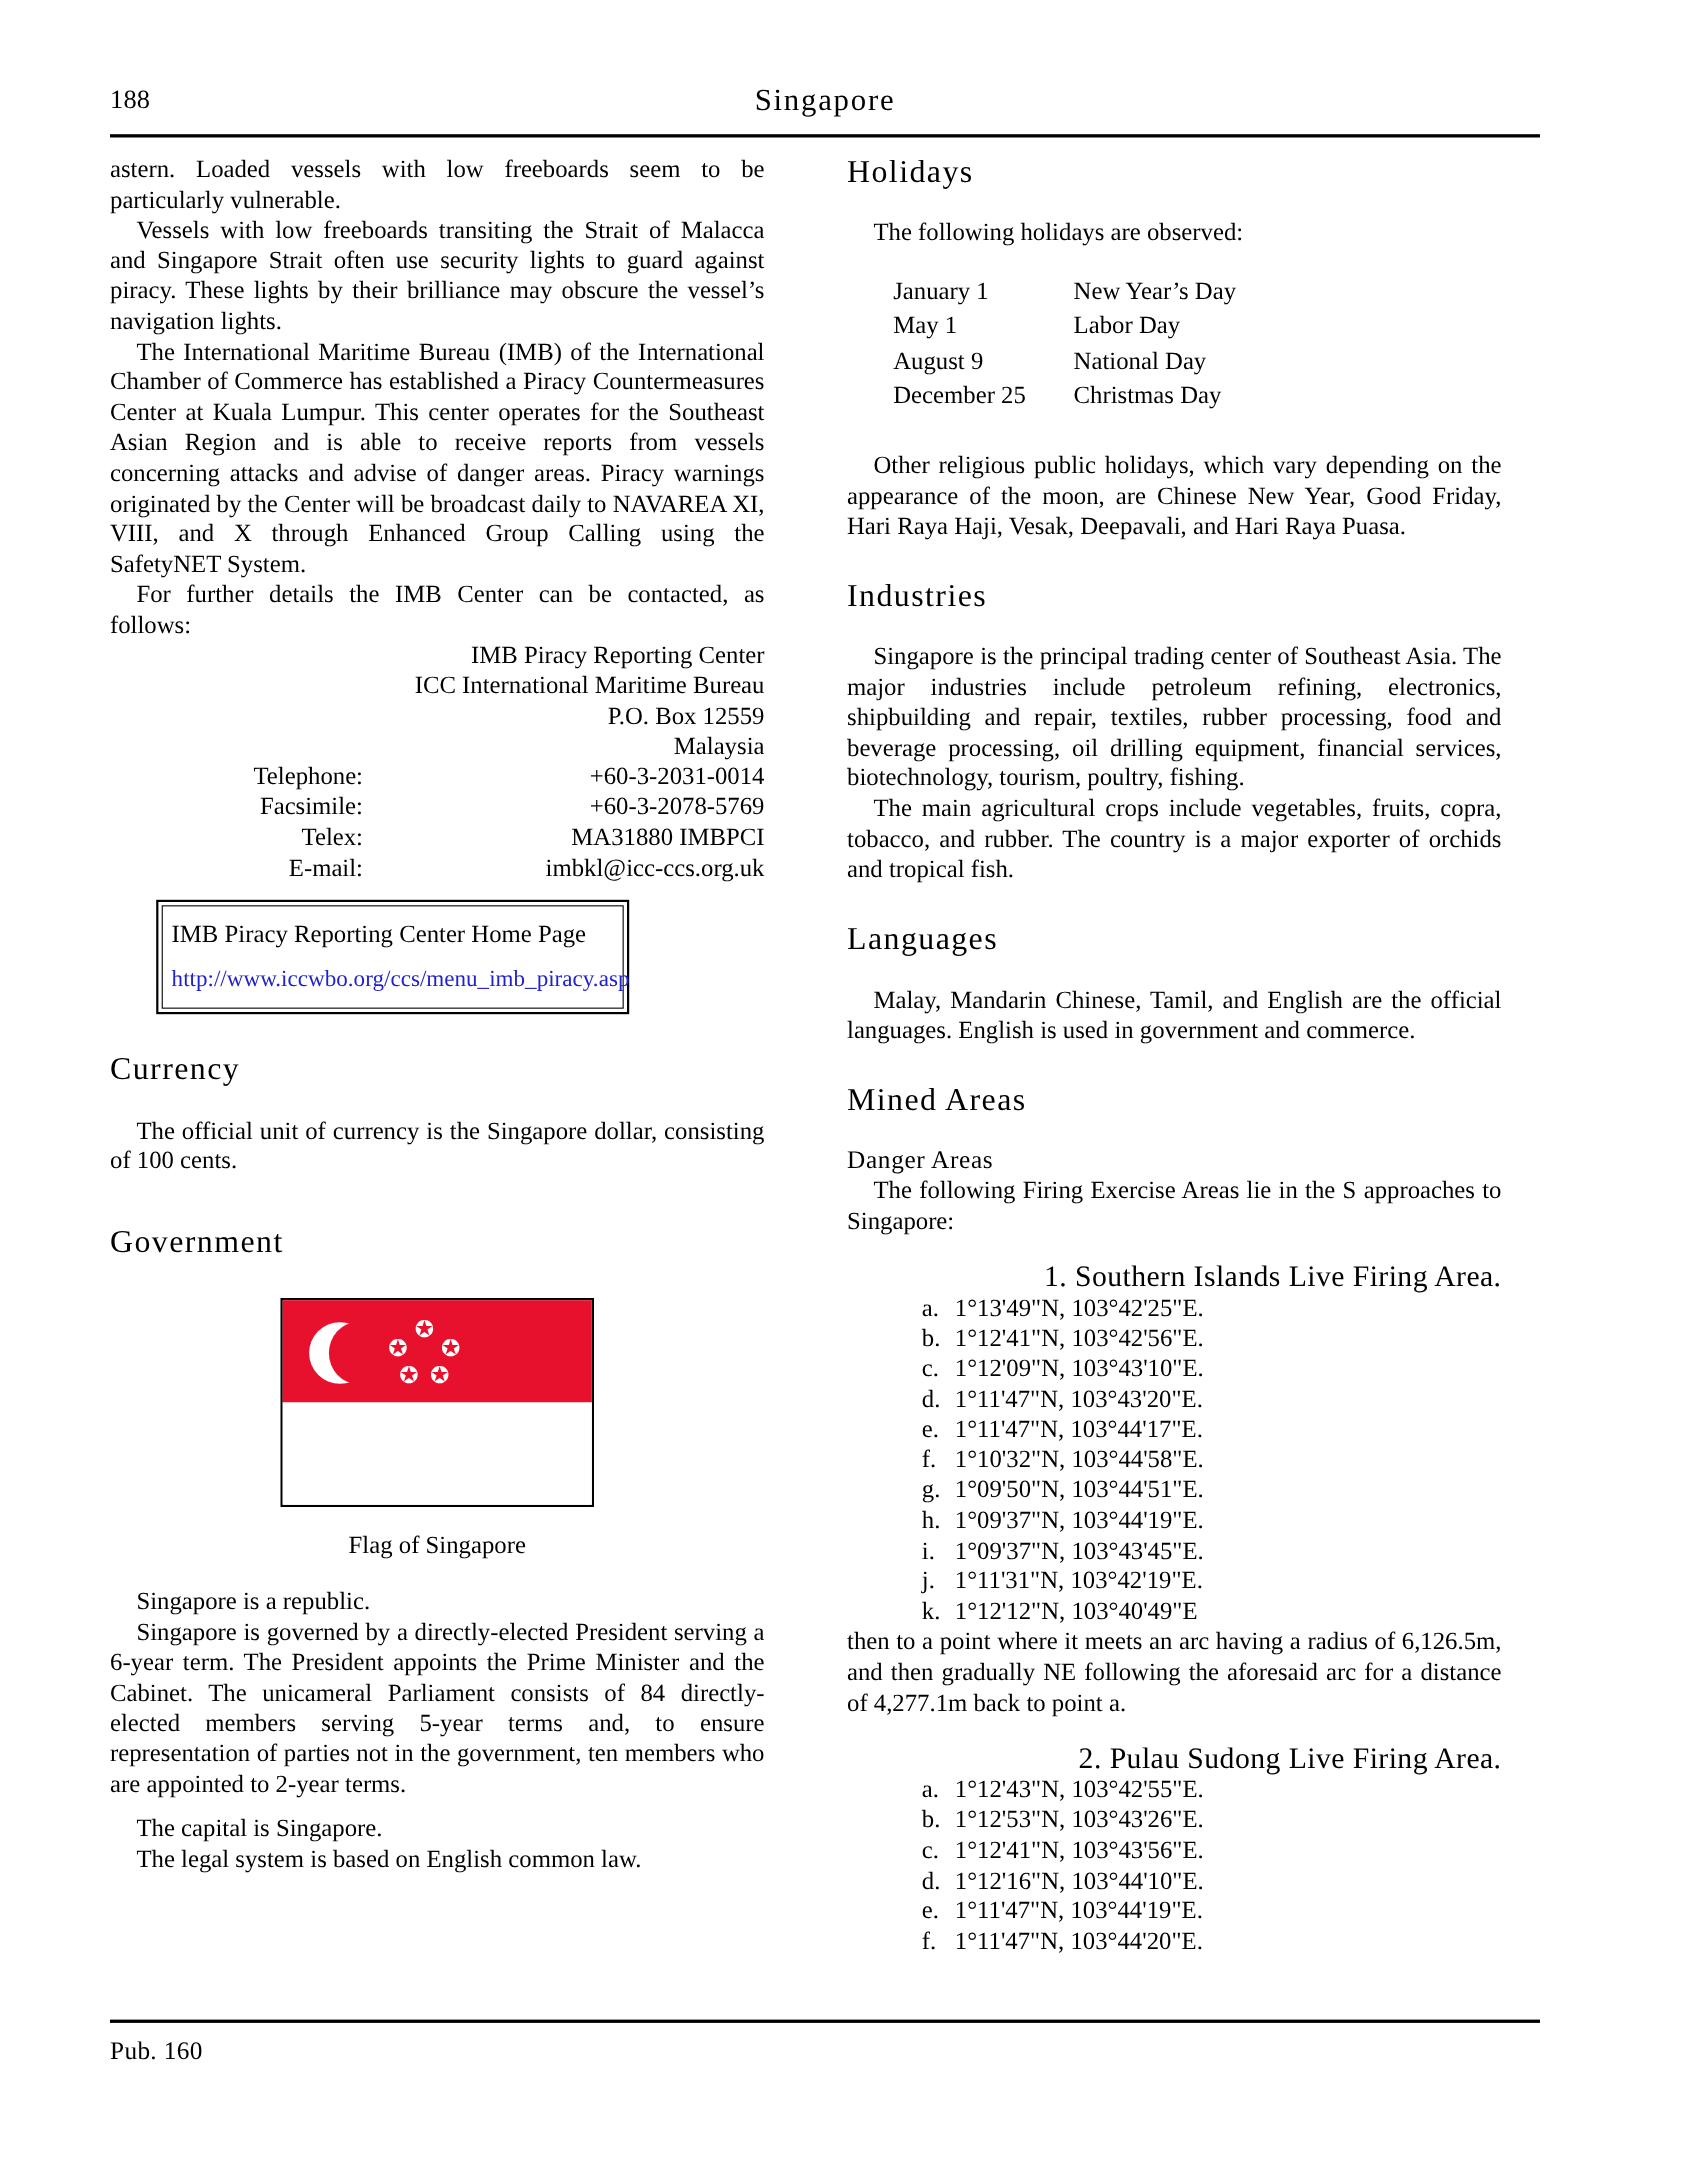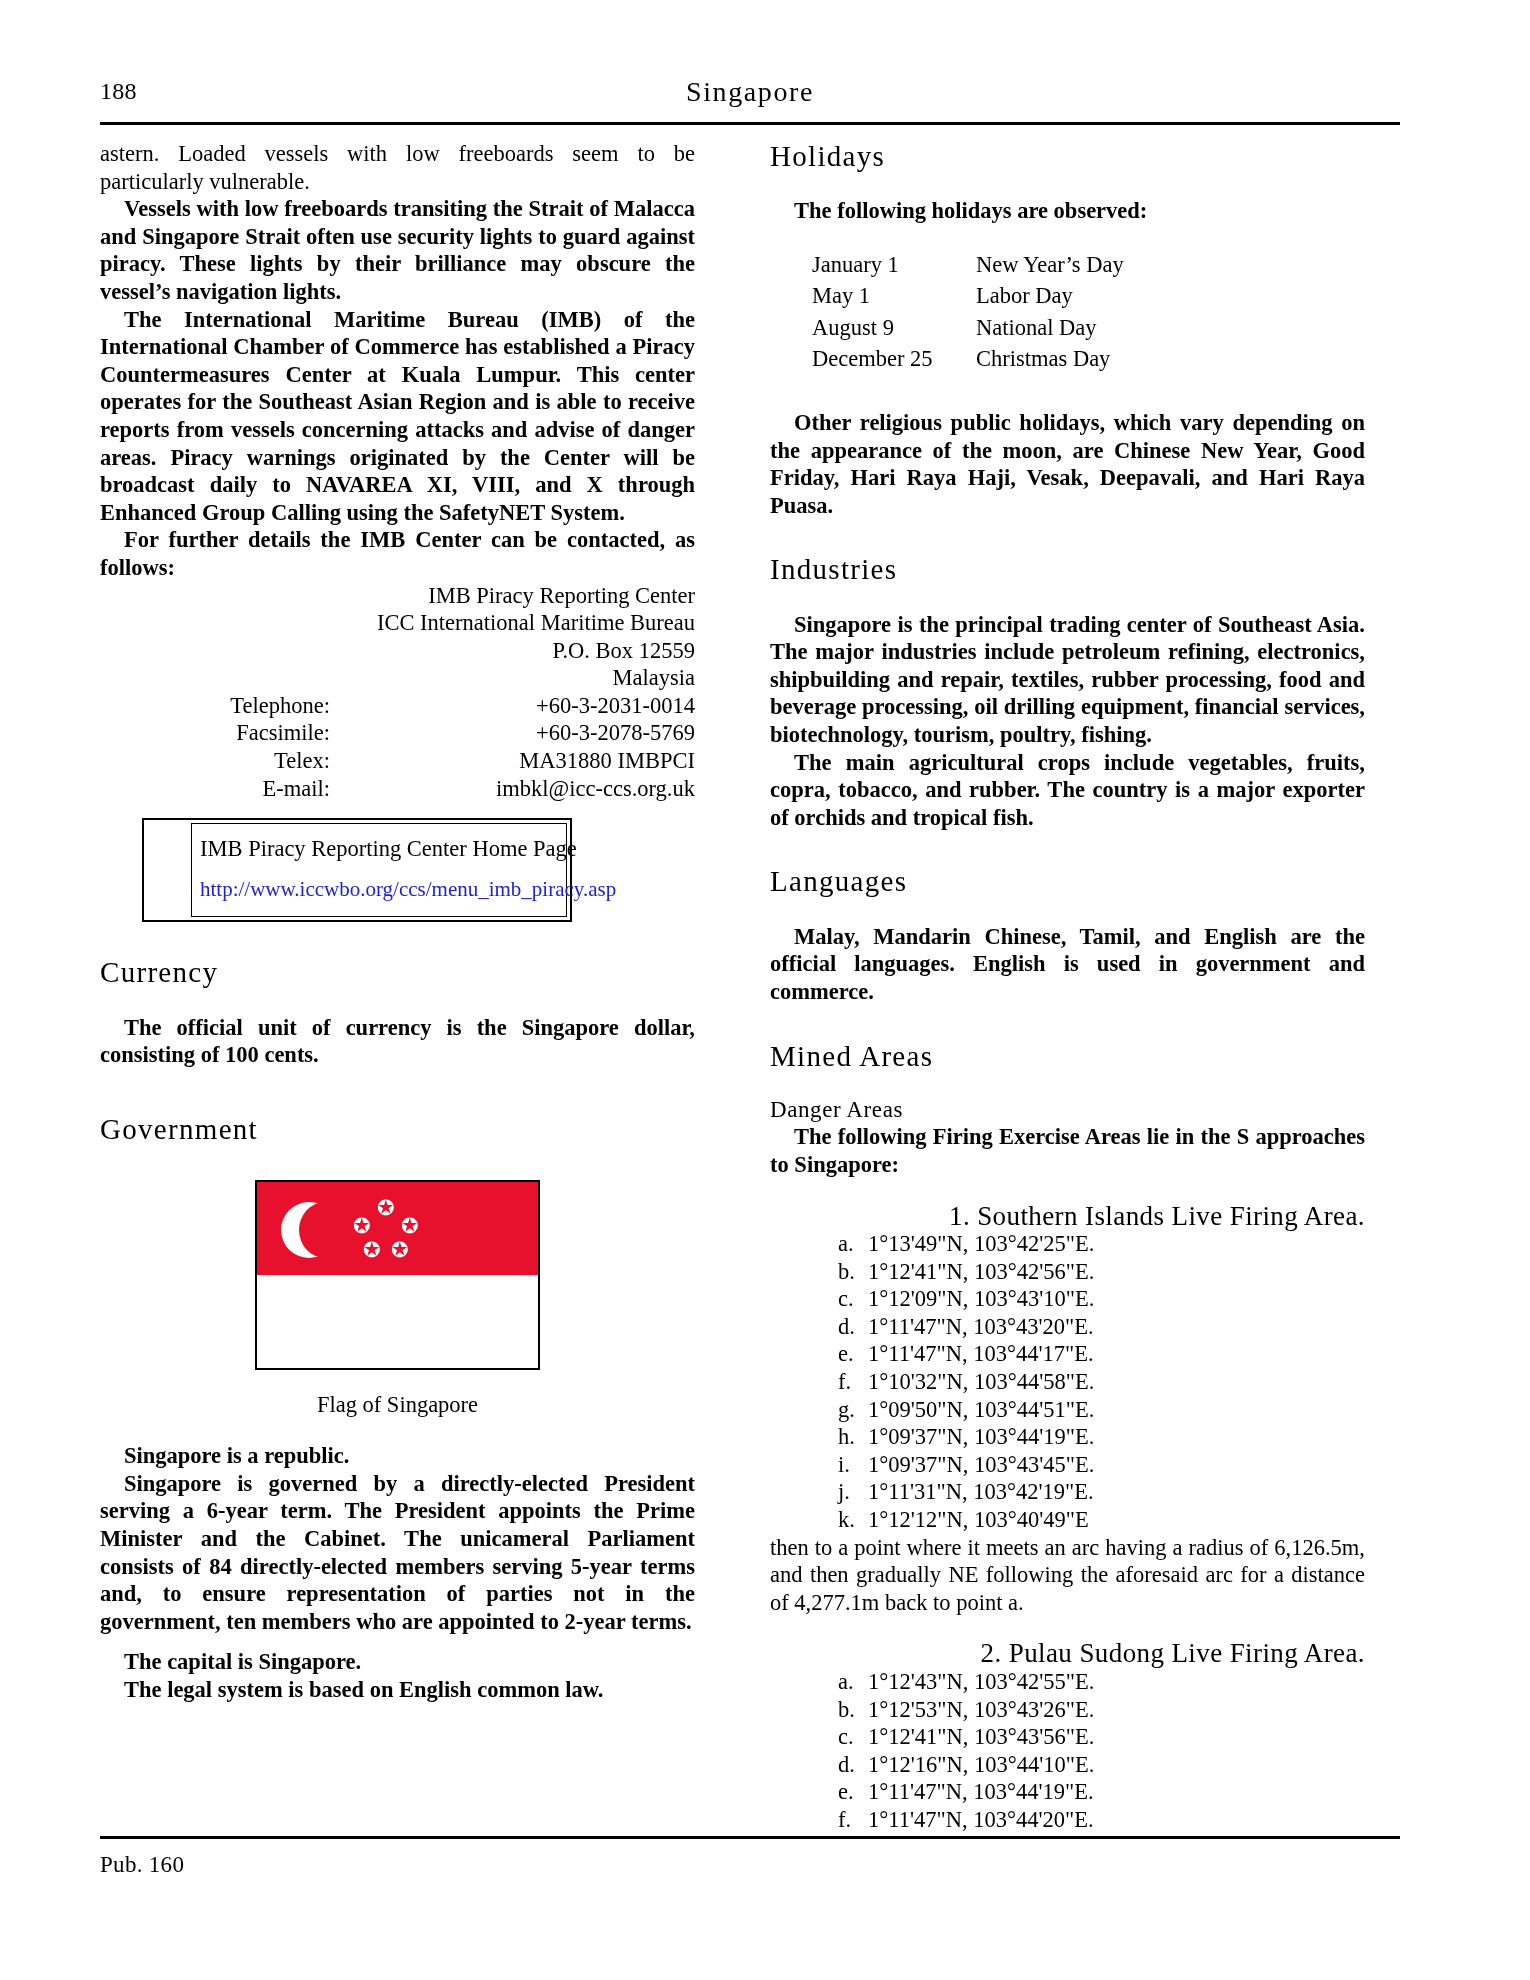--- a/index.html
+++ b/index.html
@@ -77,21 +77,21 @@
   .col-right { left: 770px; }
 
   p, .line {
     margin: 0;
     font-size: 22.5px;
     line-height: 27.6px;
     text-align: justify;
     text-justify: inter-word;
     hyphens: none;
   }
-  p.ind { text-indent: 24px; font-weight: bold; }
+  p.ind { text-indent: 24px; }
   p.noind { text-indent: 0; }
   p.last { text-align: left; }
 
   h2.sec {
     font-size: 29px;
     font-weight: normal;
     letter-spacing: 1.3px;
     margin: 0;
     line-height: 1.15;
   }
@@ -123,22 +123,21 @@
   
   .url-box {
     margin: 16px 0 0 42px;
     width: 430px;
     border: 2px solid #000;
     padding: 3px;
   }
   .url-box-inner {
     border: 1px solid #000;
     padding: 10px 8px 12px 8px;
-    text-align: center;
-    margin-left: 44px;
+    text-align: left;
   }
   .url-title {
     font-size: 22.5px;
     line-height: 30px;
     white-space: nowrap;
   }
   .url-link {
     font-size: 21px;
     line-height: 30px;
     color: #2222cc;

